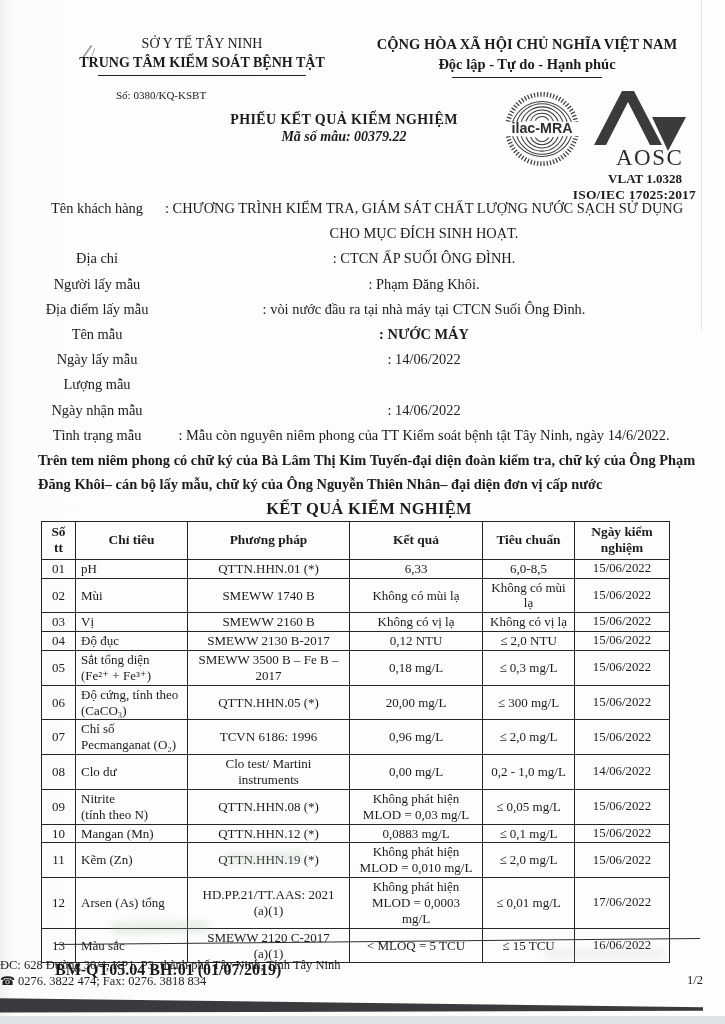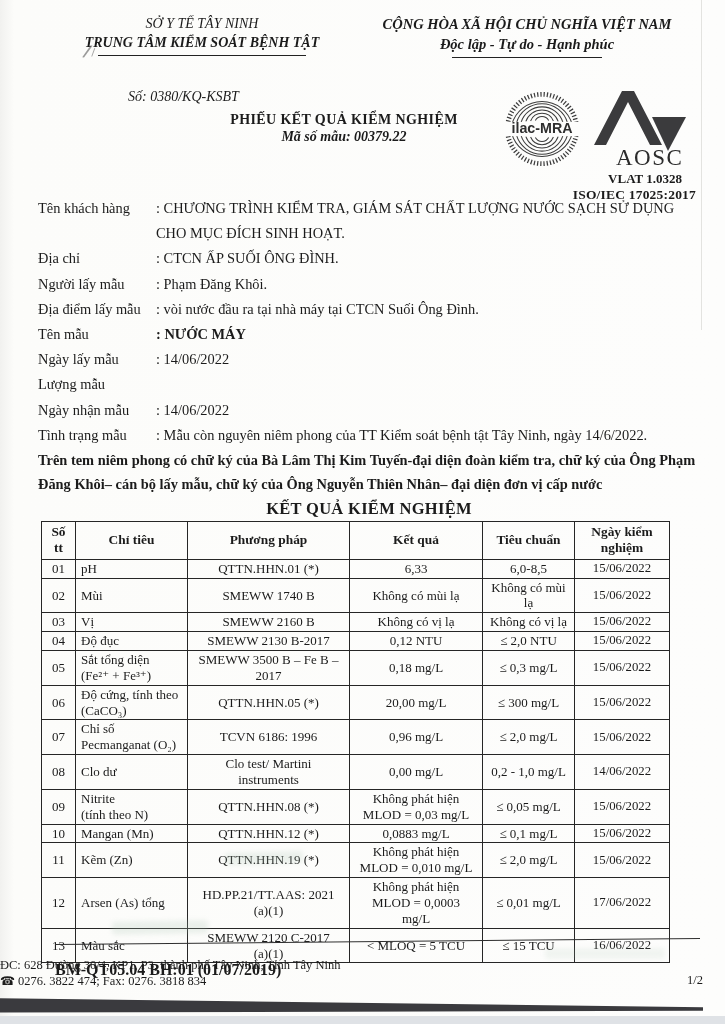--- a/index.html
+++ b/index.html
@@ -12,43 +12,43 @@
   .page{
     position:relative; width:725px; height:1024px; overflow:hidden;
     background:linear-gradient(90deg,#f1f1ef 0px,#fcfcfa 14px,#fdfdfc 100%);
   }
   .b{ font-weight:bold; }
   .pen-mark{ position:absolute; left:86px; top:46px; width:10px; height:12px;
     border-left:2px solid #5a5a5a; transform:skewX(-30deg) rotate(8deg); opacity:.6;}
   .pen-mark:after{content:""; position:absolute; left:5px; top:2px; width:0; height:8px; border-left:1.5px solid #6a6a6a; transform:skewX(20deg);}
 
   
-  .header-row{ position:absolute; top:14px; left:52px; width:650px; display:flex;font-style:italic; }
+  .header-row{ position:absolute; top:34px; left:52px; width:650px; display:flex; }
   .org-left{ width:300px; text-align:center; font-size:14px; line-height:19px; }
   .org-right{ flex:1; text-align:center; font-size:14.5px; line-height:20px; }
   .rule{ border-top:1.6px solid #222; margin:3px auto 0; }
   .rule-left{ width:208px; }
   .rule-right{ width:150px; }
-  .doc-number{ position:absolute; top:89px; left:128px; font-size:14px;font-style:italic; }
+  .doc-number{ position:absolute; top:89px; left:116px; font-size:11px; }
 
   .title-block{ position:absolute; top:112px; left:148px; width:392px; text-align:center; }
   .doc-title{ font-size:14px; font-weight:bold; letter-spacing:.4px;font-family:Liberation Serif, serif; }
   .sample-code{ font-size:14px; font-weight:bold; font-style:italic; margin-top:1px; }
 
   
   .logos{ position:absolute; top:91px; left:504px; width:192px; }
   .logo-row{ display:flex; align-items:flex-start; }
   .ilac{ width:76px; height:76px; }
   .aosc{ width:104px; height:80px; margin-left:6px; margin-top:-2px; }
   .vlat-line{ text-align:right; font-size:13px; font-weight:bold; margin-top:2px; padding-right:14px;}
   .iso-line{ text-align:right; font-size:13.5px; font-weight:bold; letter-spacing:.2px; }
 
   
   .info{ position:absolute; top:196px; left:38px; width:662px; font-size:14.4px; }
-  .info-row{ display:flex; line-height:25.2px; }
+  .info-row{ display:flex; line-height:25.2px;text-align:center; }
   .info-label{ width:118px; flex:0 0 118px; }
   .info-value{ flex:1; max-width:536px; }
   .seal-note{ line-height:23.5px; margin-top:1px;font-weight:bold; }
 
   
   .results-title{ text-align:center; font-size:16.5px; font-weight:bold; letter-spacing:.3px; margin:3px 0 2px 0; }
   table{ border-collapse:collapse; width:628px; margin-left:3px; table-layout:fixed; }
   th,td{ border:1.6px solid #262626; font-size:13px; line-height:1.22; padding:1px 3px; vertical-align:middle; }
   th{ font-weight:bold; text-align:center; white-space:pre-line; font-size:13.4px; padding:2px 2px; }
   td{ white-space:pre-line; }

